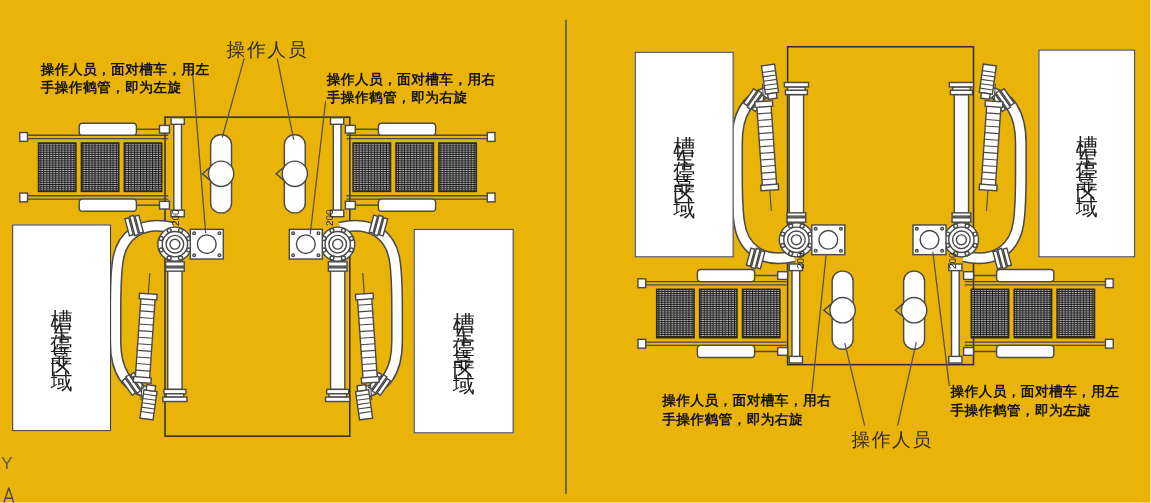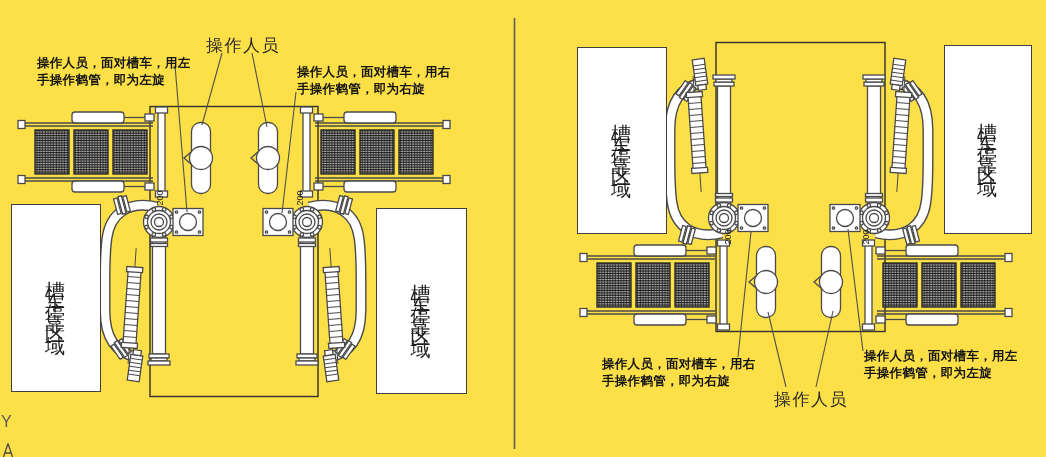--- a/index.html
+++ b/index.html
@@ -1,16 +1,16 @@
 <!DOCTYPE html>
 <html><head>
 <meta charset="utf-8">
 <style>
   html,body{margin:0;padding:0;background:#ffffff;}
-  .canvas{position:relative;width:1046px;height:457px;background:#fde047;overflow:hidden;
+  .canvas{position:relative;width:1046px;height:457px;background:#eab308;overflow:hidden;
           font-family:"Liberation Sans","DejaVu Sans",sans-serif;}
   .canvas svg{position:absolute;left:0;top:0;}
   .ln{stroke:#4a4a4a;fill:none;stroke-width:1.3;}
   .lnf{stroke:#4a4a4a;fill:#ffffff;stroke-width:1.3;}
   .dk{stroke:#2f2f2f;fill:none;stroke-width:1.4;}
   .gr{fill:url(#grate);stroke:#2a2a2a;stroke-width:1.4;}
   .tube-out{stroke:#4a4a4a;fill:none;stroke-width:11;}
   .tube-in{stroke:#ffffff;fill:none;stroke-width:8.2;}
   .thin{stroke:#4a4a4a;fill:none;stroke-width:1;}
   .leader{stroke:#4f4f4f;fill:none;stroke-width:1.1;}

